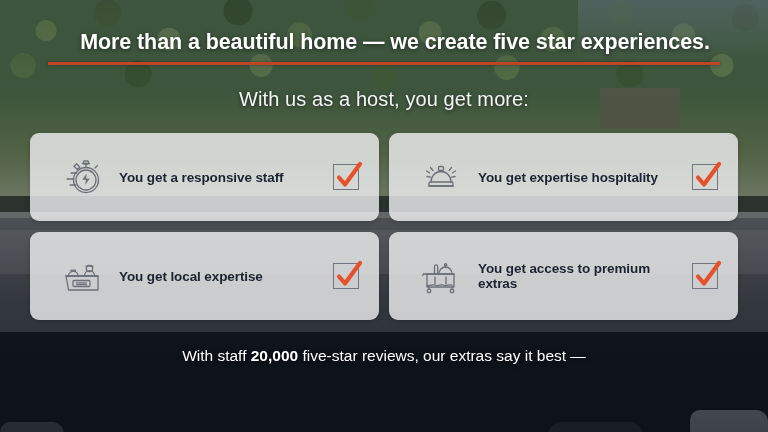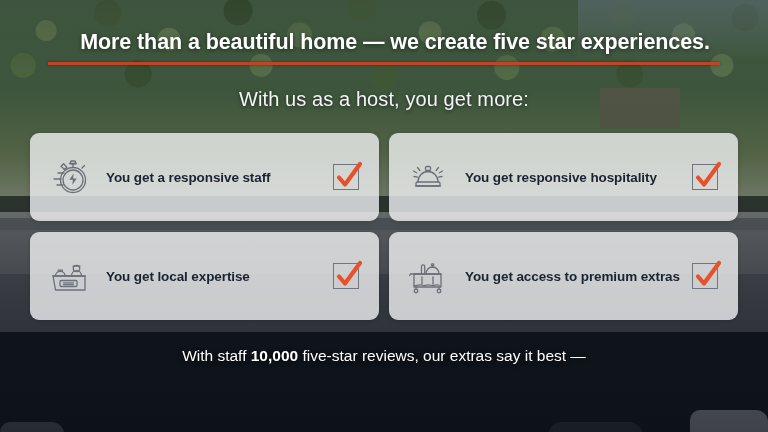--- a/index.html
+++ b/index.html
@@ -113,21 +113,21 @@
   .cards {
     position:absolute; left:30px; top:133px;
     width:708px; height:177px;
     display:grid; grid-template-columns:349px 349px; grid-template-rows:88px 88px;
     column-gap:10px; row-gap:11px;
   }
   .card {
     background:rgba(240,241,242,.80);
     border-radius:9px;
     display:flex; align-items:center;
-    padding:0 12px 0 16px;
+    padding:0 12px 0 29px;
     box-shadow:0 1px 5px rgba(0,0,0,.18);
   }
   .card-icon { width:46px; height:46px; flex:0 0 46px; display:block; }
   .card-icon svg { width:46px; height:46px; display:block; }
   .card-label {
     flex:1 1 auto; color:#1c2330;
     font-size:13.5px; font-weight:bold; letter-spacing:-.1px;
     padding-left:14px;
   }
   .check-wrap { position:relative; width:30px; height:30px; flex:0 0 30px; margin-right:4px; }
@@ -197,21 +197,21 @@
         <svg viewBox="0 0 46 46" fill="none" stroke="#6b7078" stroke-width="1.3" stroke-linecap="round" stroke-linejoin="round">
           <path d="M10.5 32h25"></path>
           <rect x="11" y="28" width="24" height="4" rx="1.4"></rect>
           <path d="M13 28c0-6 4.5-10.5 10-10.5S33 22 33 28"></path>
           <rect x="20.5" y="12.5" width="5" height="4" rx="1.3"></rect>
           <path d="M23 16.5v1"></path>
           <path d="M12.5 13.5l2.4 3M8.5 17l3 1.8M9 22.5l3.4.6"></path>
           <path d="M33.5 13.5l-2.4 3M37.5 17l-3 1.8M37 22.5l-3.4.6"></path>
         </svg>
       </span>
-      <span class="card-label">You get responsive hospitality</span>
+      <span class="card-label">You get expertise hospitality</span>
       <span class="check-wrap">
         <span class="check-box"></span>
         <svg class="check-mark" viewBox="0 0 34 34" fill="none">
           <path d="M7 18.5l6 7L28 5" stroke="#e8502a" stroke-width="4.2" stroke-linecap="round" stroke-linejoin="round"></path>
         </svg>
       </span>
     </div>
 
     <div class="card">
       <span class="card-icon">
@@ -258,16 +258,16 @@
         <span class="check-box"></span>
         <svg class="check-mark" viewBox="0 0 34 34" fill="none">
           <path d="M7 18.5l6 7L28 5" stroke="#e8502a" stroke-width="4.2" stroke-linecap="round" stroke-linejoin="round"></path>
         </svg>
       </span>
     </div>
 
   </div>
 
   <div class="footer">
-    <span class="footer-line"><span>With staff </span><b>10,000</b><span> five-star reviews, our extras say it best —</span></span>
+    <span class="footer-line"><span>With staff </span><b>20,000</b><span> five-star reviews, our extras say it best —</span></span>
   </div>
 
 </div>
 
 </body></html>

